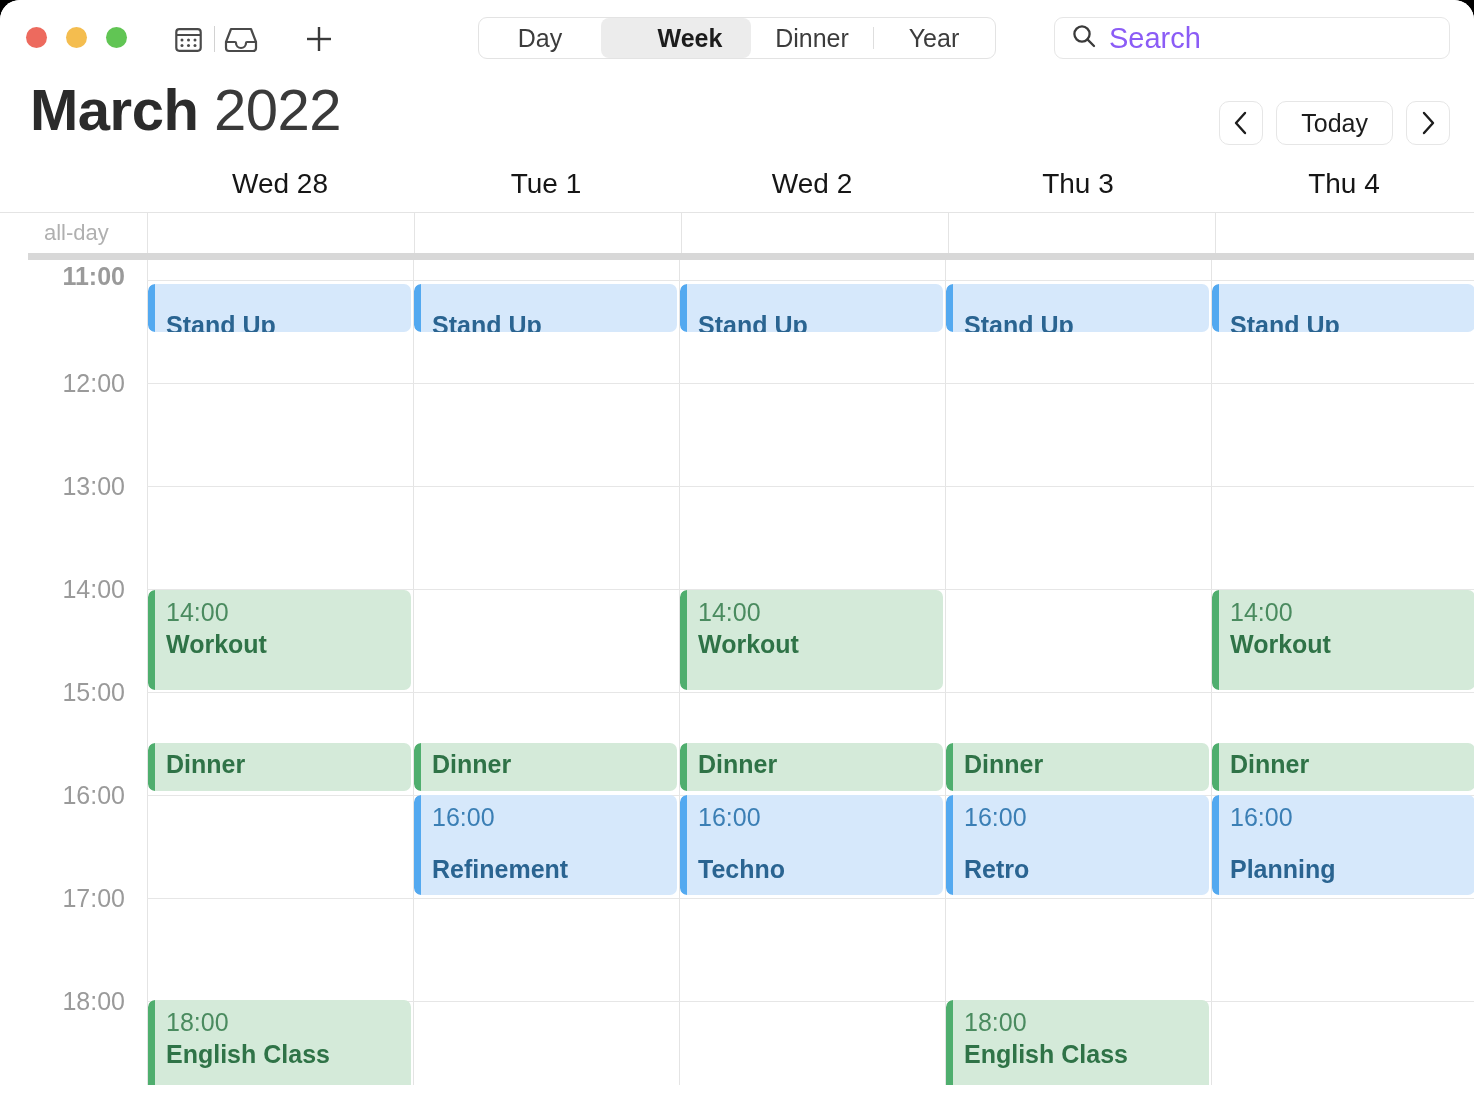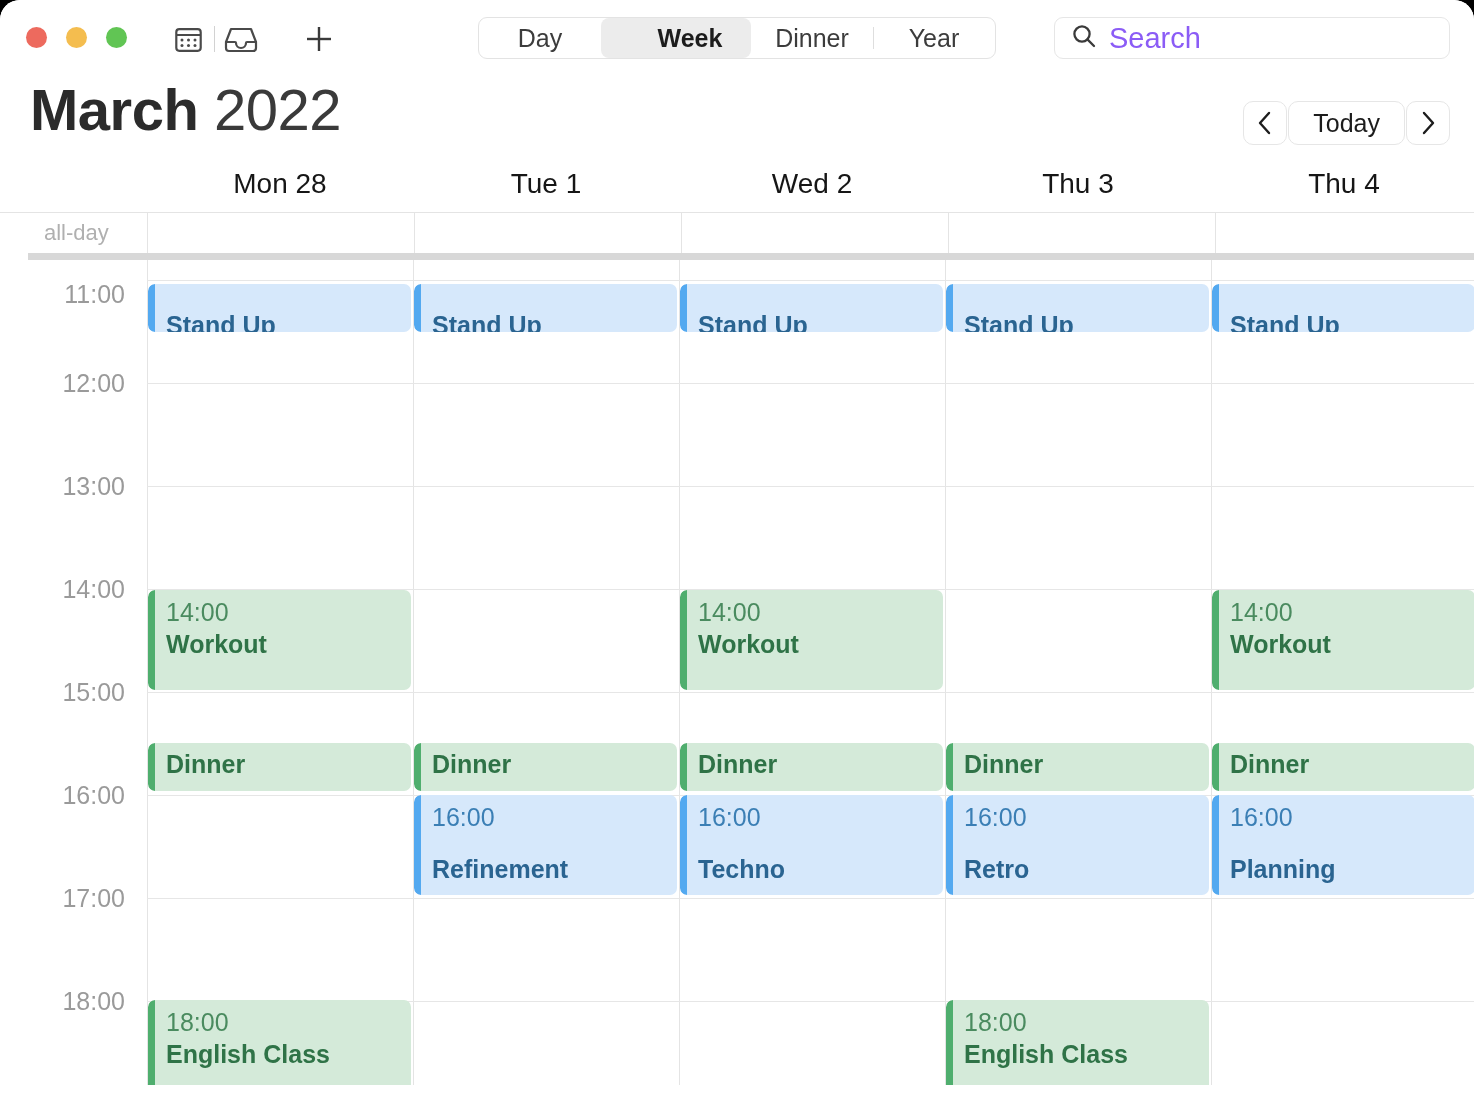--- a/index.html
+++ b/index.html
@@ -158,21 +158,21 @@
   }
   .month-title .m { font-weight: bold; }
   .month-title .y { font-weight: 300; color: #3a3a3a; }
 
   .navgroup {
     position: absolute;
     right: 24px;
     top: 25px;
     display: flex;
     align-items: center;
-    gap: 1px;
+    gap: 13px;
   }
   .navbtn {
     height: 44px;
     border: 1px solid #e6e6e6;
     border-radius: 10px;
     background: #ffffff;
     display: flex;
     align-items: center;
     justify-content: center;
     color: #1d1d1d;
@@ -409,21 +409,21 @@
         <svg width="16" height="26" viewBox="0 0 16 26" fill="none">
           <polyline points="4,3 13,13 4,23" stroke="#1d1d1d" stroke-width="2.4" fill="none" stroke-linecap="round" stroke-linejoin="round"></polyline>
         </svg>
       </div>
     </div>
   </div>
 
   <div class="dayheader">
     <div class="gutter-head"></div>
     <div class="day-col-head">
-      <span>Mon 28</span>
+      <span>Wed 28</span>
     </div>
     <div class="day-col-head">
       <span>Tue 1</span>
     </div>
     <div class="day-col-head">
       <span>Wed 2</span>
     </div>
     <div class="day-col-head">
       <span>Thu 3</span>
     </div>
@@ -444,21 +444,21 @@
   <div class="thickbar"></div>
 
   <div class="gridwrap">
     <div class="grid-inner" id="grid-inner">
         <div class="vline" style="left: 147px;"></div>
         <div class="vline" style="left: 413px;"></div>
         <div class="vline" style="left: 679px;"></div>
         <div class="vline" style="left: 945px;"></div>
         <div class="vline" style="left: 1211px;"></div>
         <div class="hourline" style="top: 20px;"></div>
-        <div class="hourlabel" style="top: 34px;">11:00</div>
+        <div class="hourlabel" style="top: 16px; font-weight: bold;">11:00</div>
         <div class="hourline" style="top: 123px;"></div>
         <div class="hourlabel" style="top: 123px;">12:00</div>
         <div class="hourline" style="top: 226px;"></div>
         <div class="hourlabel" style="top: 226px;">13:00</div>
         <div class="hourline" style="top: 329px;"></div>
         <div class="hourlabel" style="top: 329px;">14:00</div>
         <div class="hourline" style="top: 432px;"></div>
         <div class="hourlabel" style="top: 432px;">15:00</div>
         <div class="hourline" style="top: 535px;"></div>
         <div class="hourlabel" style="top: 535px;">16:00</div>

